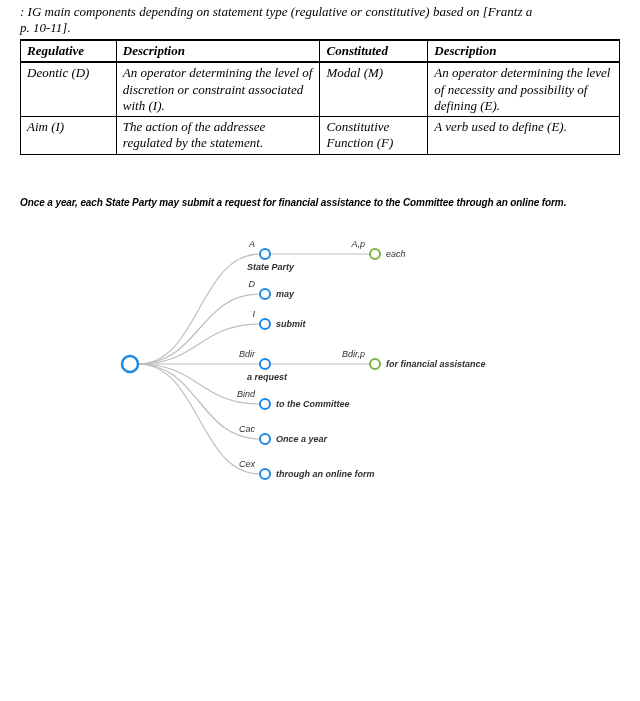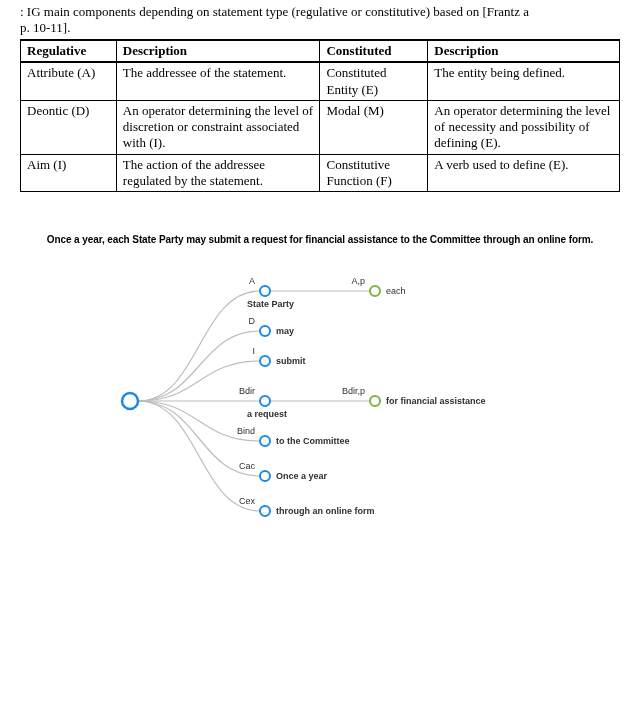--- a/index.html
+++ b/index.html
@@ -7,20 +7,21 @@
     padding: 0;
     background: #ffffff;
     font-family: "Times New Roman", Times, serif;
     color: #000000;
     width: 640px;
   }
   .page {
     width: 640px;
     padding: 4px 20px 10px 20px;
     box-sizing: border-box;
+    font-style: italic;
   }
   .caption {
     font-size: 13px;
     line-height: 1.2;
     margin-bottom: 4px;
   }
   table.ig {
     border-collapse: collapse;
     width: 100%;
     table-layout: fixed;
@@ -46,21 +47,21 @@
 
   
   .diagram {
     width: 100%;
     margin-top: 28px;
     font-family: Arial, Helvetica, sans-serif;
   }
   .diagram .sentence {
     font-size: 10px;
     font-weight: bold;
-    text-align: center;
+    text-align: left;
     letter-spacing: -0.1px;
     margin-bottom: 16px;
     margin-top: 42px;
   }
   svg.tree {
     display: block;
     margin: 0 auto;
   }
   svg.tree text.lbl {
     font-family: Arial, Helvetica, sans-serif;
@@ -90,26 +91,20 @@
     </colgroup>
     <thead>
       <tr>
         <th>Regulative</th>
         <th>Description</th>
         <th>Constituted</th>
         <th>Description</th>
       </tr>
     </thead>
     <tbody>
-      <tr>
-        <td>Attribute (A)</td>
-        <td>The addressee of the statement.</td>
-        <td>Constituted Entity (E)</td>
-        <td>The entity being defined.</td>
-      </tr>
       <tr>
         <td>Deontic (D)</td>
         <td>An operator determining the level of discretion or constraint associated with (I).</td>
         <td>Modal (M)</td>
         <td>An operator determining the level of necessity and possibility of defining (E).</td>
       </tr>
       <tr>
         <td>Aim (I)</td>
         <td>The action of the addressee regulated by the statement.</td>
         <td>Constitutive Function (F)</td>

